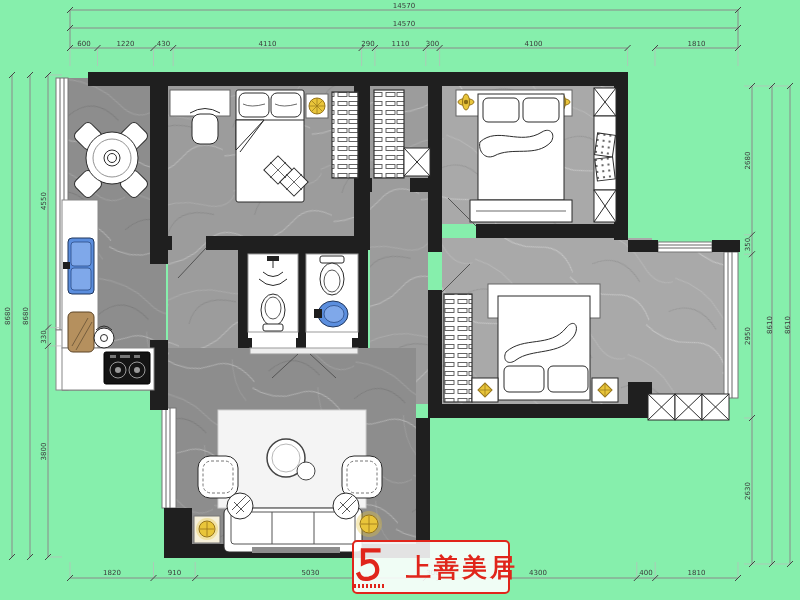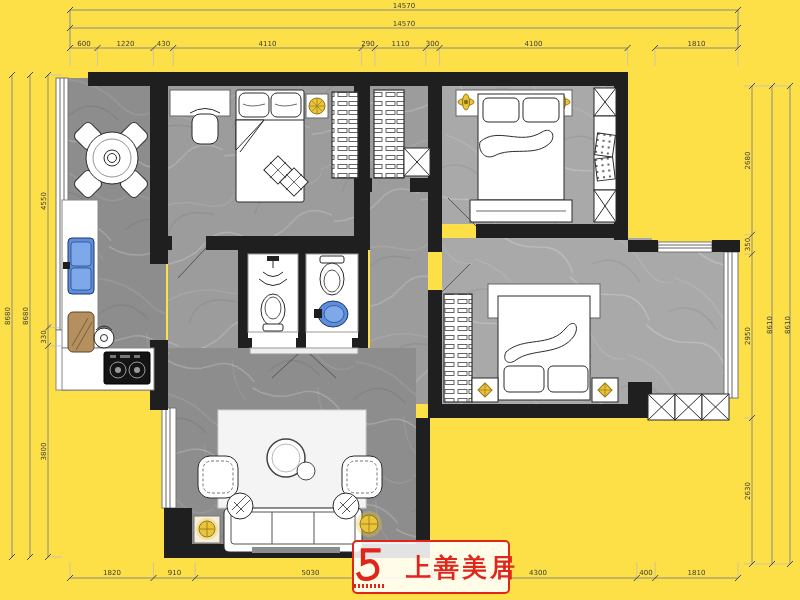--- a/index.html
+++ b/index.html
@@ -1,16 +1,16 @@
 <!DOCTYPE html>
 <html><head>
 <meta charset="utf-8">
 <style>
   html,body{margin:0;padding:0;background:#fff;}
-  #stage{position:relative;width:800px;height:600px;background:#fde047;overflow:hidden;
+  #stage{position:relative;width:800px;height:600px;background:#86efac;overflow:hidden;
          font-family:"DejaVu Sans",sans-serif;}
   #plan-svg{position:absolute;left:0;top:0;}
   svg text{font-family:"DejaVu Sans",sans-serif;font-size:7px;fill:#3a3a3a;}
   .logo{position:absolute;left:352px;top:540px;width:158px;height:54px;
         border:2px solid #e0251b;border-radius:5px;background:rgba(255,255,255,.88);
         display:flex;align-items:center;padding:1px 0;box-sizing:border-box;gap:22px;}
   .logo-mark-wrap{display:flex;flex-direction:column;align-items:center;gap:2px;}
   .logo-sub{width:30px;height:4px;
         background:repeating-linear-gradient(90deg,#e0251b 0 2px,transparent 2px 4px);}
   .logo-text{font-size:25px;font-weight:bold;color:#e0251b;letter-spacing:3px;

